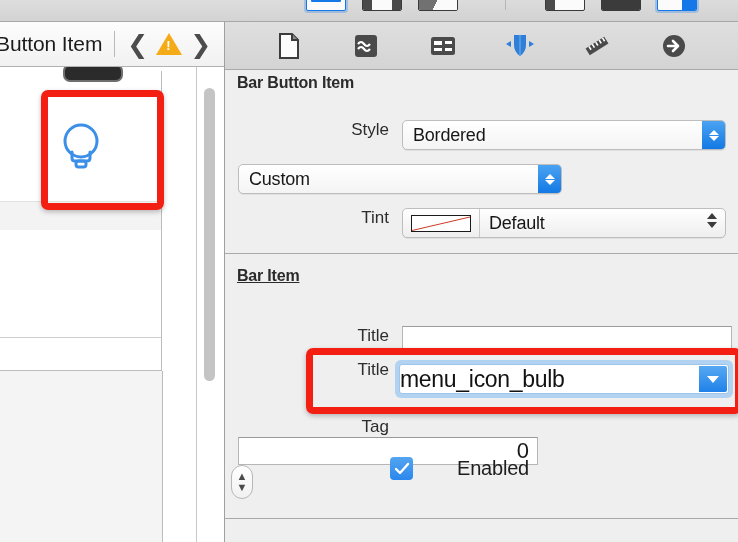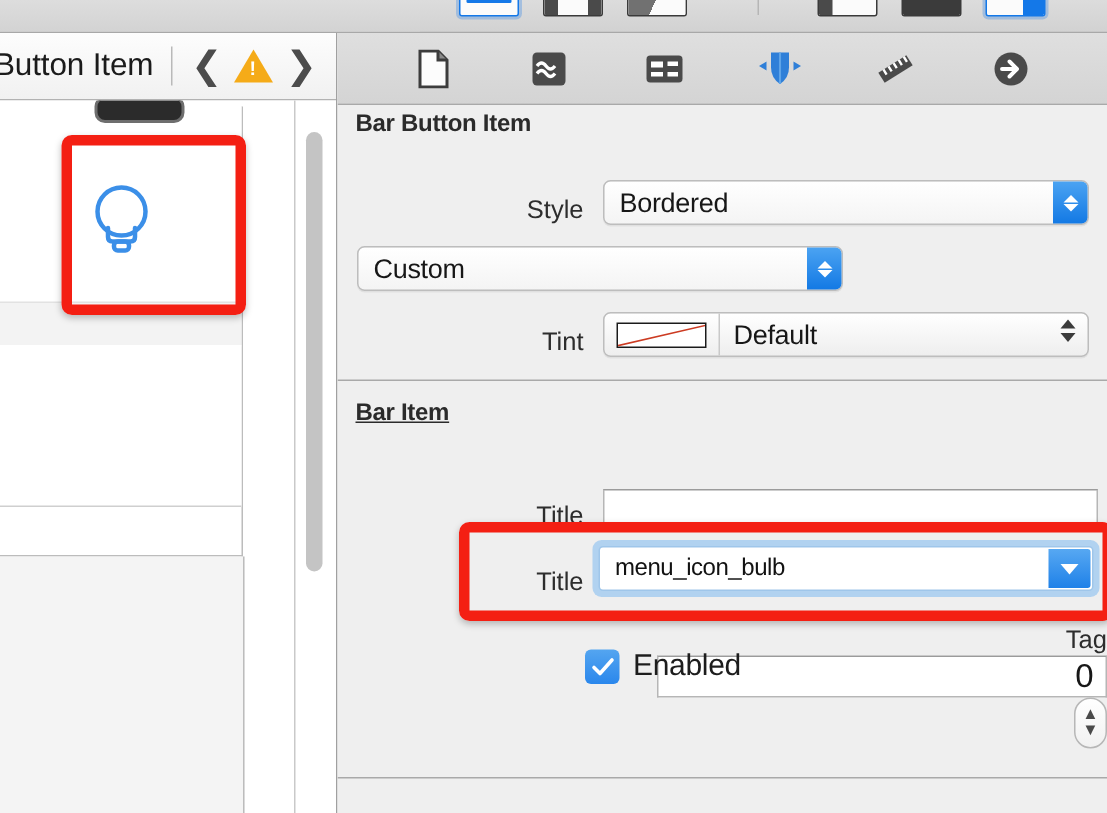--- a/index.html
+++ b/index.html
@@ -274,21 +274,21 @@
   .hr {
     position: absolute;
     left: 0;
     width: 100%;
     height: 1px;
     background: #a9a9a9;
   }
   .row {
     position: absolute;
     display: flex;
-    align-items: flex-end;
+    align-items: flex-start;
   }
   .row-label {
     font-size: 17px;
     color: #2d2d2d;
     text-align: right;
     white-space: nowrap;
   }
 
   
   .popup {
@@ -416,23 +416,22 @@
     position: relative;
     height: 30px;
     background: #ffffff;
     border: 1px solid #9fc6ea;
     border-radius: 3px;
     box-sizing: border-box;
     display: flex;
     align-items: center;
   }
   .combo-value {
-    font-size: 16px;
+    font-size: 23px;
     color: #121212;
-    padding-left: 10px;
     white-space: nowrap;
     letter-spacing: -0.3px;
   }
   .combo-arrow {
     position: absolute;
     right: 1px; top: 1px;
     width: 28px; height: calc(100% - 2px);
     background: linear-gradient(#57a8f2, #1f81e8);
     border-radius: 0 2px 2px 0;
     display: flex;
@@ -685,21 +684,21 @@
       <div class="row-label" style="width:164px;">Tag</div>
       <div class="textfield rightalign" style="margin-left:13px; width:300px;">
         <span>0</span>
       </div>
       <div class="stepper-round" style="margin-left:6px;">
         <div class="ch">▲</div>
         <div class="ch">▼</div>
       </div>
     </div>
 
-    <div class="row" style="left:165px; top:411px;">
+    <div class="row" style="left:165px; top:435px;gap:35px;">
       <div class="checkbox">
         <svg width="16" height="14" viewBox="0 0 16 14">
           <path d="M2 7 L6 11 L14 2" fill="none" stroke="#ffffff" stroke-width="2.4" stroke-linecap="round" stroke-linejoin="round"></path>
         </svg>
       </div>
       <div class="checkbox-label">Enabled</div>
     </div>
 
     <div class="hr" style="top:496px;"></div>
   </div>

